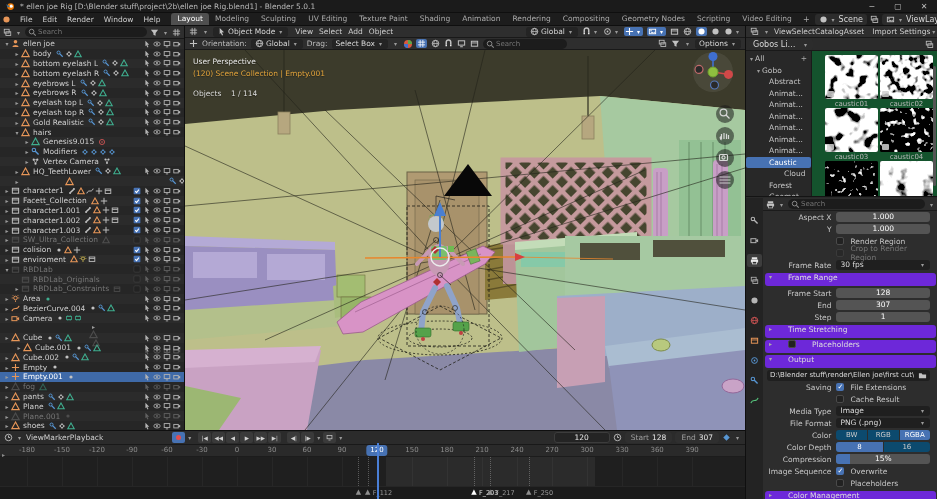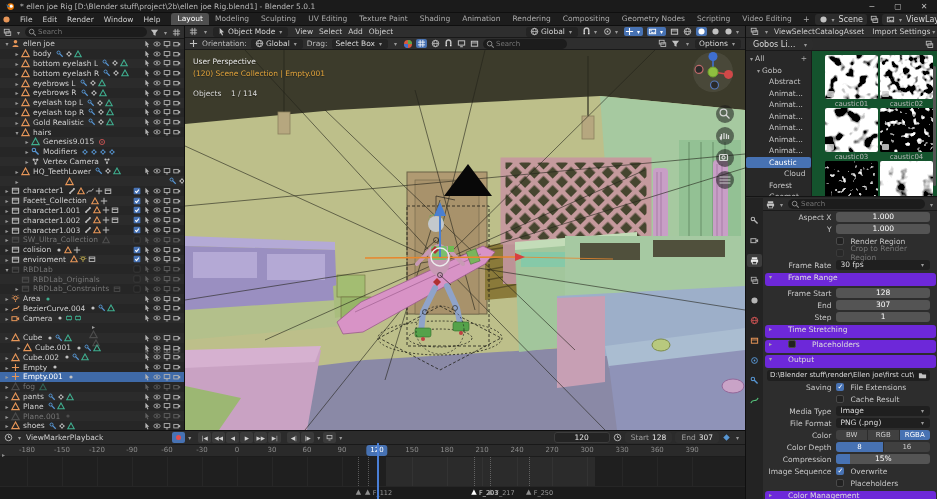--- a/index.html
+++ b/index.html
@@ -112,21 +112,21 @@
   .dfield .caret{margin-left:auto;}
   .cb{width:8px;height:8px;border-radius:2px;background:#4772b3;display:flex;align-items:center;
     justify-content:center;color:#fff;font-size:7px;flex:0 0 auto;}
   .cb.off{background:#222;border:1px solid #4a4a4a;color:transparent;}
   .cb.dis{opacity:.4;}
   .cblabel{color:#c7c7c7;font-size:7.5px;margin-left:3px;}
   .dim-row .cblabel,.dim-row .cb{opacity:.45;}
   .panelhead{display:flex;align-items:flex-start;height:13px;background:#6d28d9;border-radius:3px;
     margin:2px 2px 1px 2px;padding:0 4px;color:#dedede;font-size:7.5px;gap:16px;}
   .panelhead .exp{font-size:6px;color:#aaa;}
-  .seg{flex:1;display:flex;border-radius:3px;overflow:hidden;background:#404040;height:10px;}
+  .seg{flex:1;display:flex;border-radius:3px;overflow:hidden;background:#0c4a6e;height:10px;}
   .seg span{flex:1;text-align:center;line-height:10px;color:#ccc;font-size:7px;border-right:1px solid #2c2c2c;}
   .seg span:last-child{border-right:none;}
   .seg span.on{background:#4772b3;color:#fff;}
   .slider{flex:1;position:relative;background:#545454;border-radius:3px;height:10px;overflow:hidden;}
   .slider .fill{position:absolute;left:0;top:0;bottom:0;background:#4772b3;}
   .slider .txt{position:relative;text-align:center;line-height:10px;color:#fff;font-size:7.5px;}
   .pathfield{flex:1;background:#1f1f1f;border-radius:3px;height:11px;display:flex;align-items:center;
     padding:0 3px;gap:3px;color:#ddd;font-size:7px;white-space:nowrap;overflow:hidden;}
   
   #timeline{position:absolute;left:0;top:430px;width:745px;height:69px;background:#242424;

